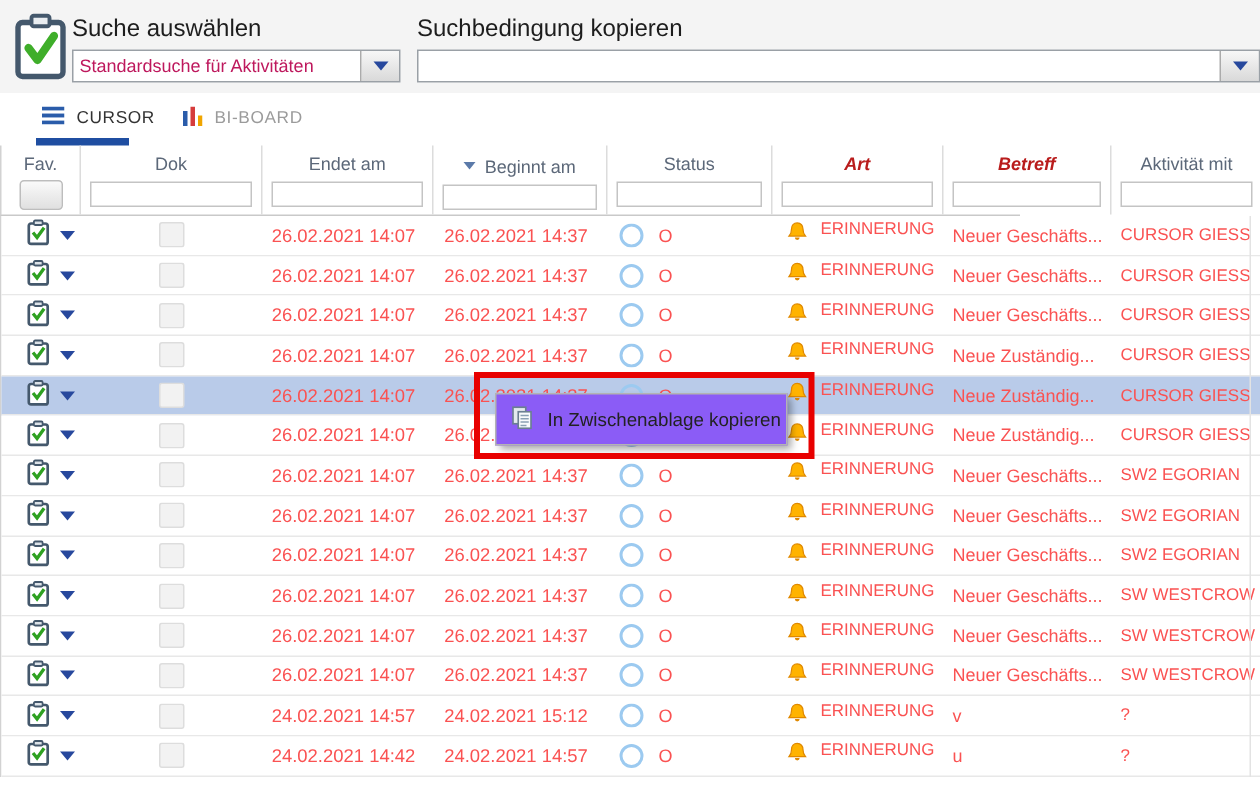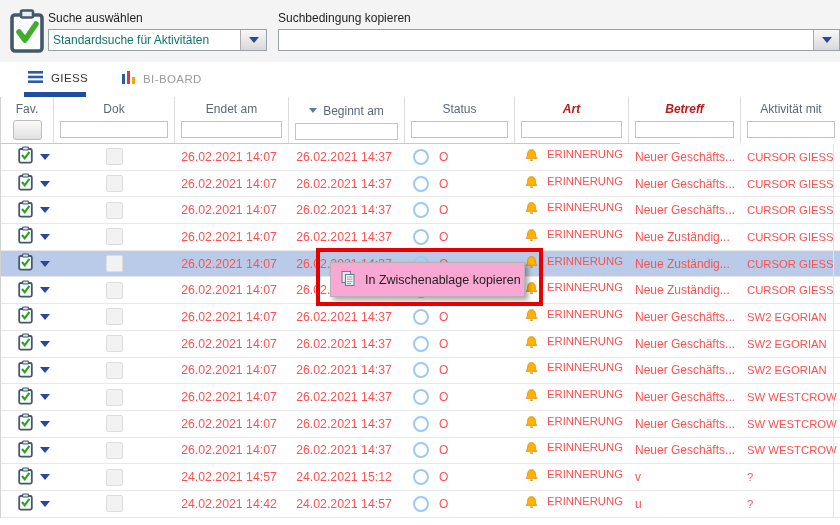--- a/index.html
+++ b/index.html
@@ -6,23 +6,23 @@
   .app { position:relative; width:840px; height:525px; overflow:hidden;
          font-family:"Liberation Sans", sans-serif; background:#fff; }
 
   
   .topbar { position:absolute; top:0; left:0; width:840px; height:62px;
             background:#f4f4f4; border-bottom:1px solid #e7e7e7; }
   .clip-lg { position:absolute; left:9px; top:8px; }
   .fgroup { position:absolute; top:11px; }
   .fg1 { left:48px; width:219px; }
   .fg2 { left:278px; width:562px; }
-  .fgroup .flabel { display:block; font-size:12px; color:#1d1d1d; margin-bottom:4px; }
+  .fgroup .flabel { display:block; font-size:16px; color:#1d1d1d; margin-bottom:4px; }
   .combo { height:22px; background:#fff; border:1px solid #9aa0a6; display:flex; box-sizing:border-box; }
-  .combo-value { flex:1; font-size:12px; color:#0f766e; padding:3px 4px 0 4px;
+  .combo-value { flex:1; font-size:12px; color:#be185d; padding:3px 4px 0 4px;
                  white-space:nowrap; overflow:hidden; }
   .combo-btn { width:25px; background:linear-gradient(#f7f7f7,#d9d9d9);
                border-left:1px solid #ababab; display:flex; align-items:center; justify-content:center; }
   .tri-down { width:0; height:0; border-left:5px solid transparent;
               border-right:5px solid transparent; border-top:6px solid #27489d; }
 
   
   .tabbar { position:absolute; top:62px; left:0; width:840px; height:35px; background:#fff; }
   .tab { position:absolute; top:9px; display:flex; align-items:center; gap:8px;
          font-size:11.5px; letter-spacing:.4px; cursor:default; }
@@ -62,21 +62,21 @@
   .c-status { display:flex; align-items:center; gap:10px; padding-left:8px; }
   .ring { width:12px; height:12px; border:2px solid #9ccaf0; border-radius:50%; flex:none; }
   .c-art { display:flex; gap:8px; padding-left:9px; font-size:11.3px; }
   .c-betreff { padding-left:6px; }
   .c-akt { padding-left:6px; font-size:11.3px; }
   .vline833 { position:absolute; left:833px; top:144px; width:1px; height:374px;
               background:#e3e3e3; z-index:5; }
 
   
   .ctxmenu { position:absolute; left:330px; top:262px; width:193px; height:33px;
-             background:#f9a8d4; border:1px solid #b3b3b3; box-shadow:3px 3px 5px rgba(0,0,0,.35);
+             background:#8b5cf6; border:1px solid #b3b3b3; box-shadow:3px 3px 5px rgba(0,0,0,.35);
              z-index:30; display:flex; align-items:center; }
   .ctxitem { display:flex; align-items:center; gap:8px; padding-left:9px;
              font-size:12.5px; color:#222; width:100%; }
   .annotation { position:absolute; left:316px; top:248px; width:227px; height:58px;
                 border:4px solid #e80000; z-index:40; box-sizing:border-box; pointer-events:none; }
 </style>
 </head>
 <body>
 
 <div class="app">
@@ -113,21 +113,21 @@
 
   <div class="tabbar">
     <div class="tab tab-liste">
       <span>
         <svg width="15" height="12" viewBox="0 0 15 12">
             <rect y="0" width="15" height="2.6" fill="#2a5caa"></rect>
             <rect y="4.7" width="15" height="2.6" fill="#2a5caa"></rect>
             <rect y="9.4" width="15" height="2.6" fill="#2a5caa"></rect>
           </svg>
       </span>
-      <span>GIESS</span>
+      <span>CURSOR</span>
     </div>
     <div class="tab tab-bi">
       <span>
         <svg width="13" height="13" viewBox="0 0 13 13">
             <rect x="0" y="3" width="3" height="10" fill="#2a5caa"></rect>
             <rect x="5" y="0" width="3" height="13" fill="#d63c3c"></rect>
             <rect x="10" y="6" width="3" height="7" fill="#f0a500"></rect>
           </svg>
       </span>
       <span>BI-BOARD</span>

